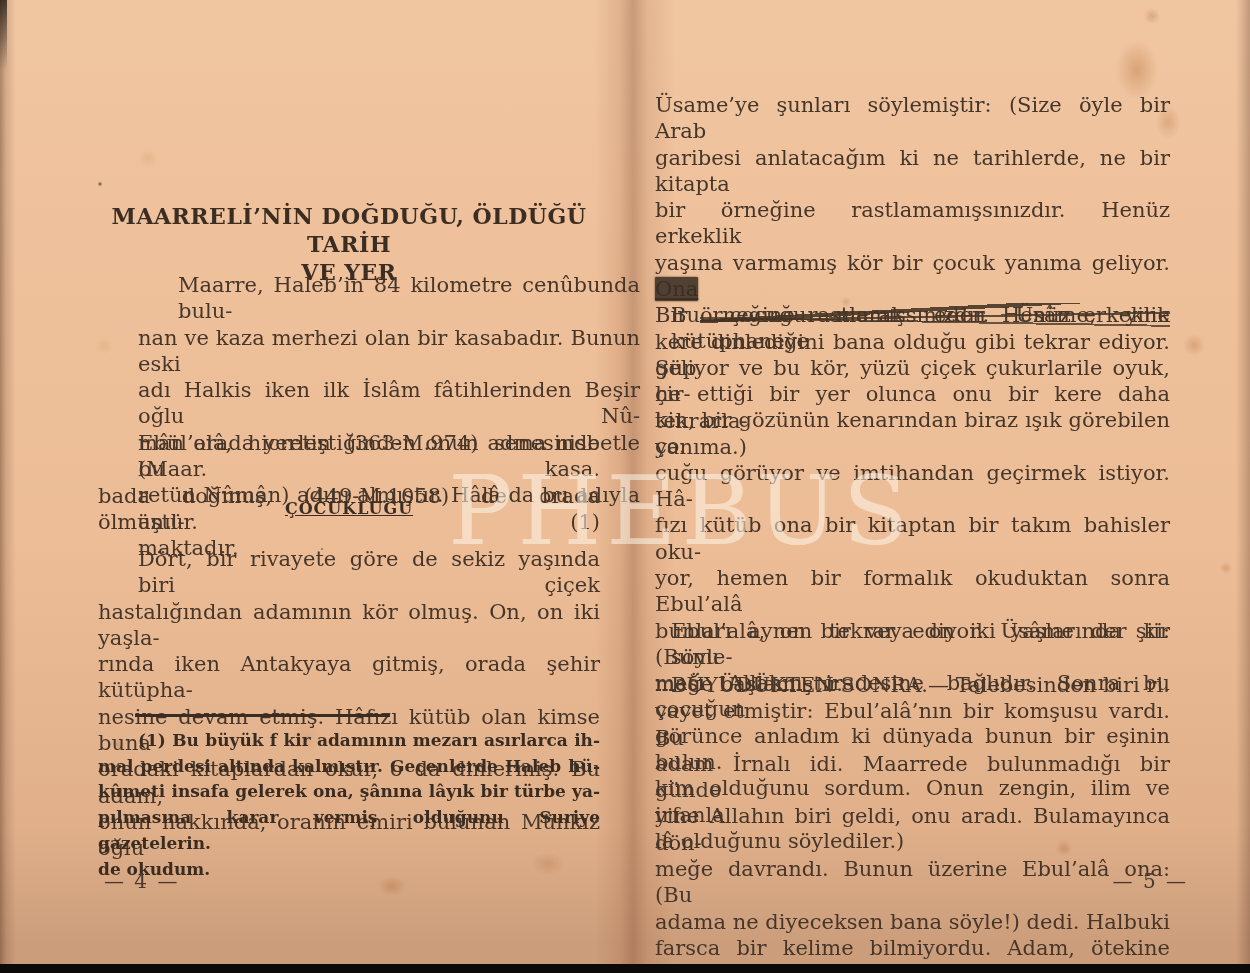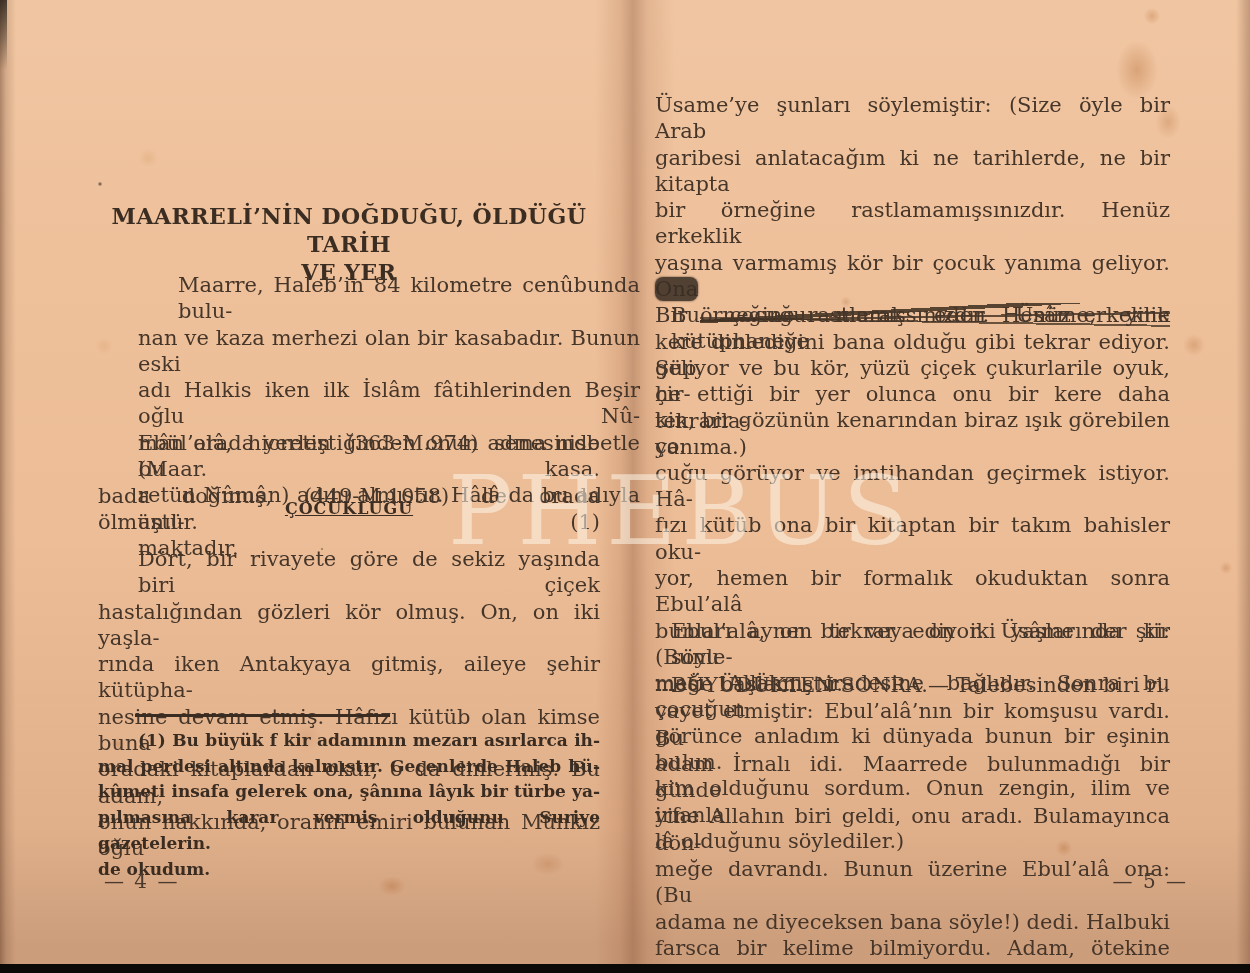--- a/index.html
+++ b/index.html
@@ -47,22 +47,23 @@
   .pagenum{position:absolute;font-size:20px;color:#4a3a2e;letter-spacing:2px;}
   .strike{
     background-image:
       linear-gradient(177deg, transparent 34%, rgba(62,46,30,.85) 34%, rgba(62,46,30,.85) 42%, transparent 42%),
       linear-gradient(179deg, transparent 52%, rgba(62,46,30,.8) 52%, rgba(62,46,30,.8) 59%, transparent 59%),
       linear-gradient(181deg, transparent 68%, rgba(62,46,30,.75) 68%, rgba(62,46,30,.75) 74%, transparent 74%);
   }
   .scribble{
     color:#3b2f24;
     background:rgba(59,47,36,.88);
-    border-radius:8px;
+    border-radius:1px;
     box-shadow:0 0 2px rgba(59,47,36,.9);
+    text-decoration:underline;
   }
   .watermark{
     position:absolute;left:448px;top:455px;
     font-family:"DejaVu Serif","Liberation Serif",serif;
     font-weight:normal;font-size:96px;letter-spacing:5px;
     color:#fff6e8;opacity:.55;z-index:5;pointer-events:none;
   }
   .bottom-strip{position:absolute;left:0;bottom:0;width:100%;height:9px;background:#0b0a08;z-index:6;}
   .corner-dark{position:absolute;left:0;top:0;width:7px;height:70px;background:linear-gradient(180deg,rgba(10,8,5,.7),rgba(10,8,5,0));z-index:6;}
 </style>
@@ -89,22 +90,22 @@
 
     <div class="blk" style="top:430px;">
       <div class="ln first">Ebül’alâ, hicretin (363-M.974) senesinde bu kasa.</div>
       <div class="ln">bada doğmuş, (449-M.1058) de orada ölmüştür. (1)</div>
     </div>
 
     <div class="blk subhead center" style="top:496px;">ÇOCUKLUĞU</div>
 
     <div class="blk" style="top:546px;">
       <div class="ln first">Dört, bir rivayete göre de sekiz yaşında biri çiçek</div>
-      <div class="ln">hastalığından gözleri kör olmuş. On, on iki yaşla-</div>
-      <div class="ln">rında iken Antakyaya gitmiş, aileye şehir kütüpha-</div>
+      <div class="ln">hastalığından adamının kör olmuş. On, on iki yaşla-</div>
+      <div class="ln">rında iken Antakyaya gitmiş, orada şehir kütüpha-</div>
       <div class="ln">nesine devam etmiş. Hâfızı kütüb olan kimse buna</div>
       <div class="ln">oradaki kitaplardan okur, o da dinlermiş. Bu adam,</div>
       <div class="ln">onun hakkında, oranın emiri bulunan Münkız oğlu</div>
     </div>
 
     <div class="fn-rule" style="top:714px;"></div>
 
     <div class="blk footnote" style="top:728px;">
       <div class="ln first">(1) Bu büyük f kir adamının mezarı asırlarca ih-</div>
       <div class="ln">mal perdesi altında kalmıştır. Geçenlerde Haleb hü-</div>

